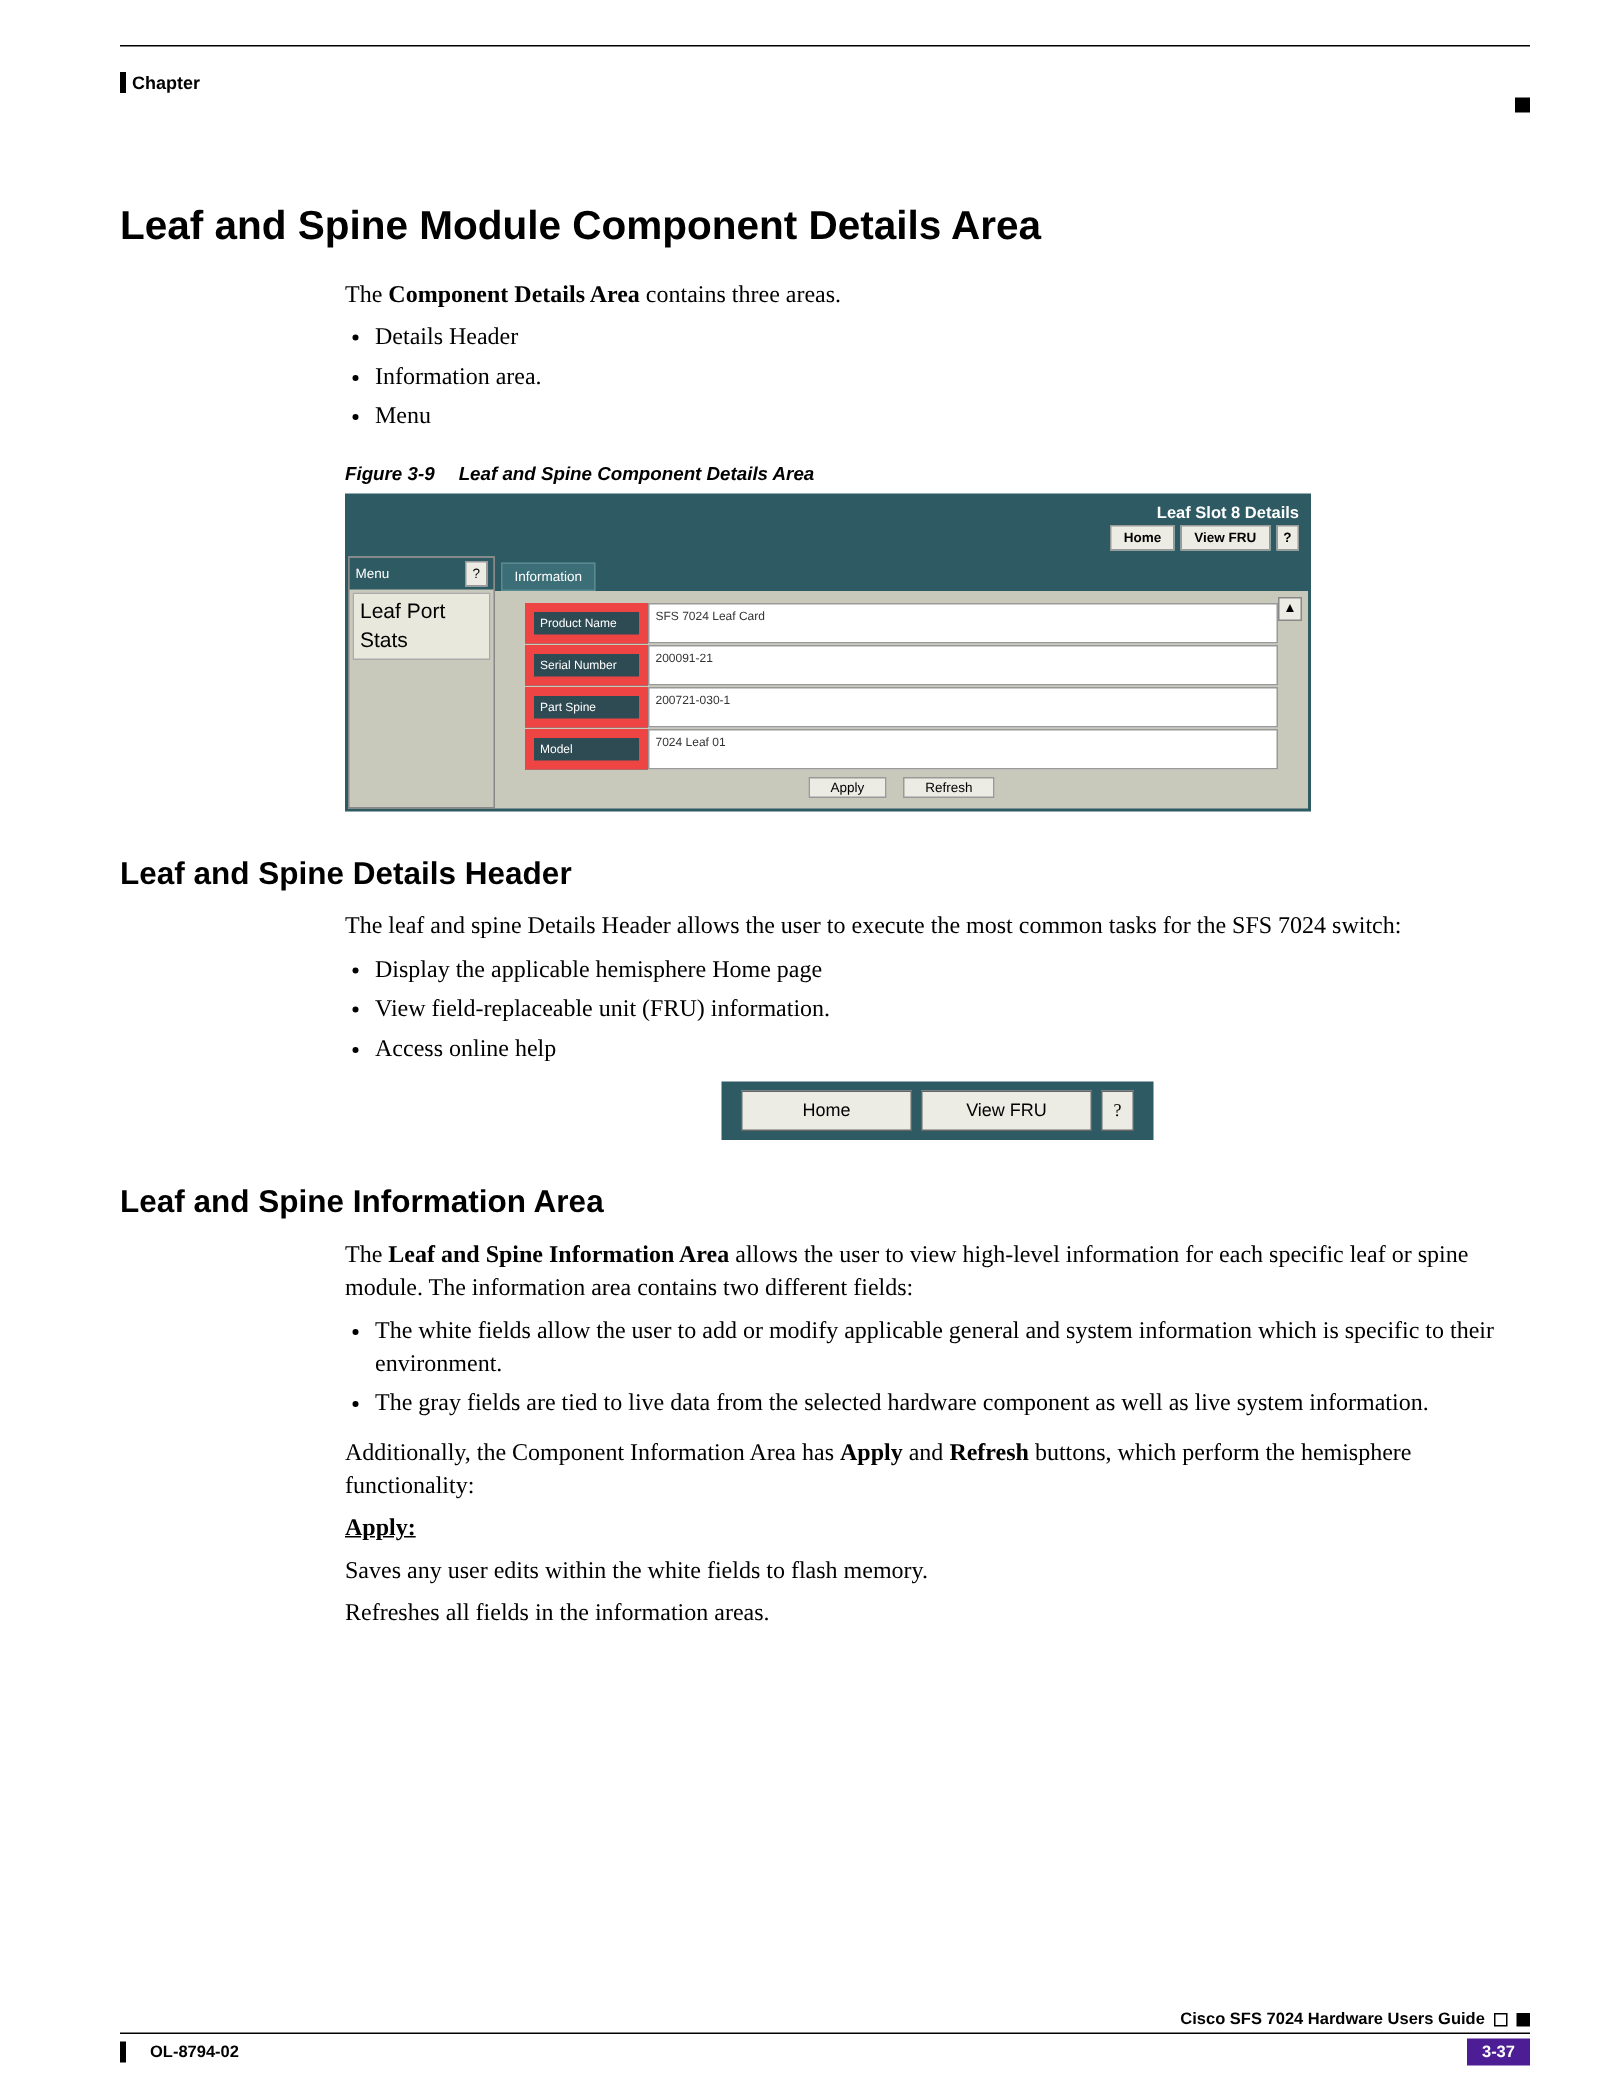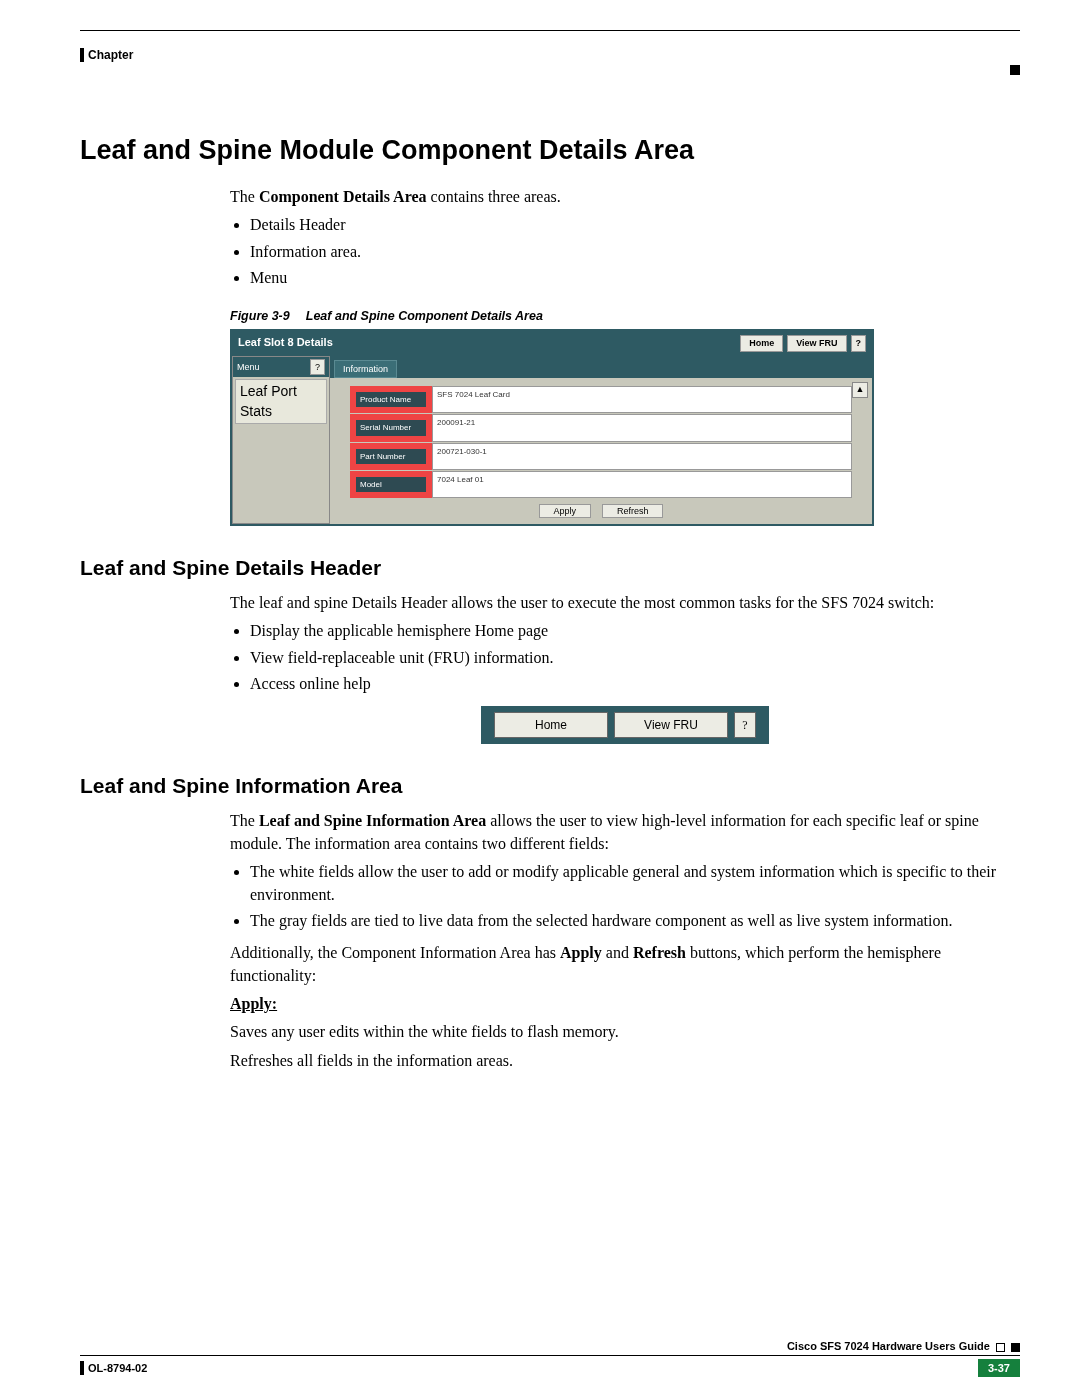--- a/index.html
+++ b/index.html
@@ -91,23 +91,24 @@
     font-family: Arial, Helvetica, sans-serif;
     font-size: 10px;
     width: 640px;
   }
   .fig39-header {
     background: #2e5a63;
     color: #fff;
     padding: 4px 6px;
     display: flex;
     justify-content: space-between;
-    align-items: flex-start;
+    align-items: flex-end;
     font-weight: bold;
     font-size: 11px;
+    flex-direction: column;
   }
   .fig39-hbtns { display: flex; gap: 4px; }
   .fig39-btn {
     background: #ecece4;
     color: #000;
     border: 1px solid #999;
     padding: 1px 8px;
     font-size: 9px;
     font-family: Arial, sans-serif;
   }
@@ -247,27 +248,27 @@
   .footer-rule { border-top: 1px solid #000; margin: 3px 0; }
   .footer-bottom {
     display: flex;
     justify-content: space-between;
     align-items: center;
     font-family: Arial, sans-serif;
     font-size: 11px;
     font-weight: bold;
   }
   .page-num {
-    background: #15803d;
+    background: #4c1d95;
     color: #fff;
     padding: 3px 10px;
     font-family: Arial, sans-serif;
     font-weight: bold;
   }
-  .foot-left { display: flex; align-items: center; gap: 4px; }
+  .foot-left { display: flex; align-items: center; gap: 16px; }
   .foot-vbar { width: 4px; height: 14px; background: #000; display: inline-block; }
 </style>
 </head>
 <body>
 
 <div class="page">
   <div class="top-rule"></div>
   <div class="header-row">
     <div class="header-left">
       <span class="header-marker"></span>
@@ -317,21 +318,21 @@
             <div class="fig39-scroll">▲</div>
             <div class="fig39-row">
               <div class="fig39-label">Product Name</div>
               <div class="fig39-val">SFS 7024 Leaf Card</div>
             </div>
             <div class="fig39-row">
               <div class="fig39-label">Serial Number</div>
               <div class="fig39-val">200091-21</div>
             </div>
             <div class="fig39-row">
-              <div class="fig39-label">Part Number</div>
+              <div class="fig39-label">Part Spine</div>
               <div class="fig39-val">200721-030-1</div>
             </div>
             <div class="fig39-row">
               <div class="fig39-label">Model</div>
               <div class="fig39-val">7024 Leaf 01</div>
             </div>
             <div class="fig39-btns">
               <span class="fig39-btn">Apply</span>
               <span class="fig39-btn">Refresh</span>
             </div>

